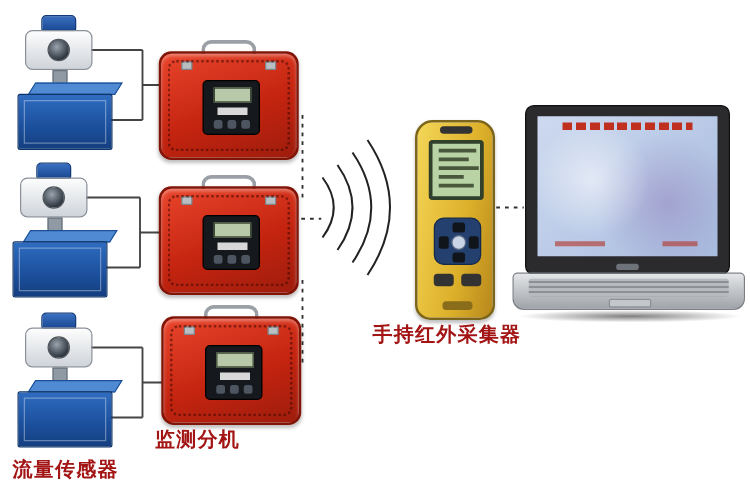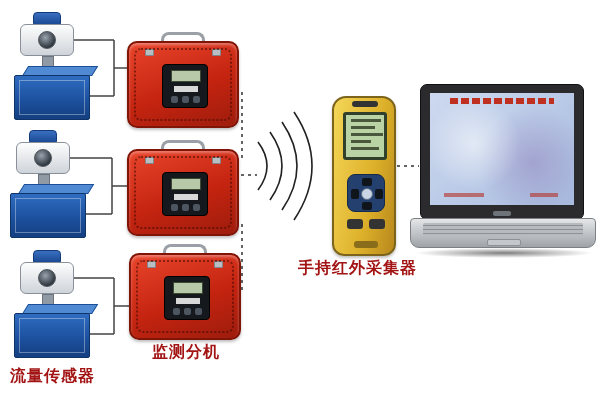--- a/index.html
+++ b/index.html
@@ -106,21 +106,21 @@
     background:repeating-linear-gradient(0deg,#b7bbc0 0 3px,#8d9196 3px 4px); border-radius:2px; }
   .lp-pad { position:absolute; left:76px; top:20px; width:34px; height:7px;
     background:#c4c8cc; border:1px solid #8d9196; border-radius:2px; }
   .lp-shadow { position:absolute; left:4px; top:164px; width:180px; height:10px;
     background:radial-gradient(ellipse at center, rgba(0,0,0,0.5), transparent 70%); }
 
   
   .diagram-label { position:absolute; z-index:3; color:#a31414; font-weight:bold;
     font-size:16px; letter-spacing:1px; }
   #lbl-sensor   { left:10px;  top:366px; }
-  #lbl-monitor  { left:152px; top:342px; }
+  #lbl-monitor  { left:124px; top:342px; }
   #lbl-handheld { left:298px; top:258px; }
 </style>
 </head>
 <body>
 
 <div class="stage">
 
   <svg class="wires" width="600" height="402" viewBox="0 0 600 402">
 
     <g stroke="#444" stroke-width="1.5" fill="none">

